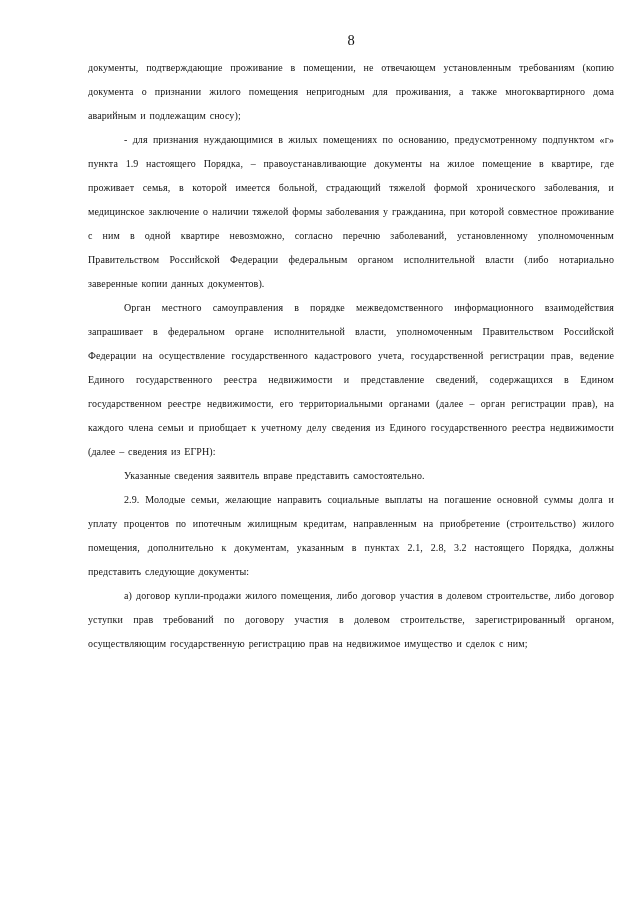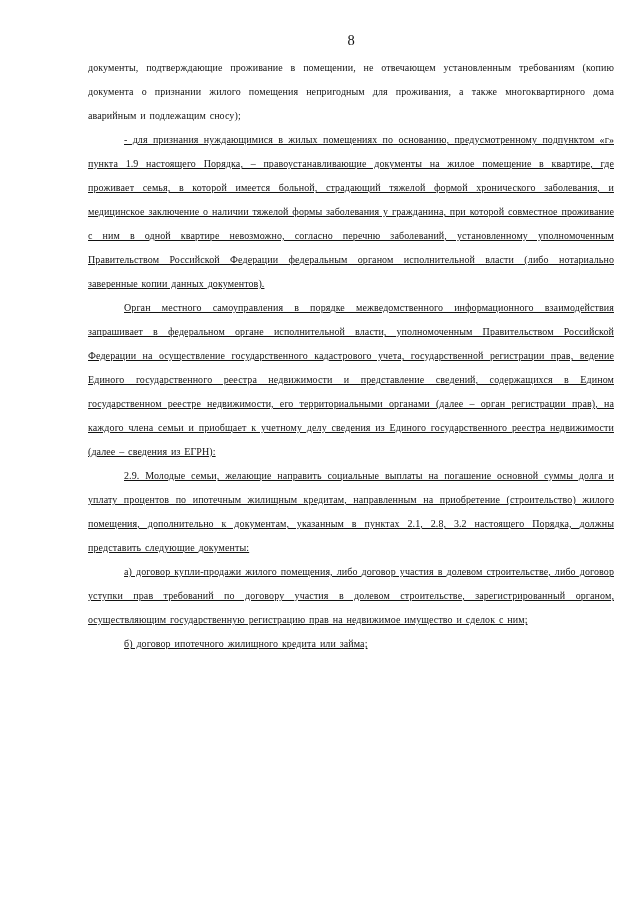--- a/index.html
+++ b/index.html
@@ -32,31 +32,30 @@
     margin: 0;
     font-size: 10px;
     line-height: 24px;
     text-align: justify;
     text-justify: inter-word;
     word-spacing: 1.2px;
     letter-spacing: 0.1px;
   }
   .body-text p.indent {
     text-indent: 36px;
-    text-decoration: underline;
   }
 </style>
 </head>
 <body>
 
 <div class="page">
   <div class="page-inner">
     <div class="page-number">8</div>
     <div class="body-text">
       <p>документы, подтверждающие проживание в помещении, не отвечающем установленным требованиям (копию документа о признании жилого помещения непригодным для проживания, а также многоквартирного дома аварийным и подлежащим сносу);</p>
       <p class="indent">- для признания нуждающимися в жилых помещениях по основанию, предусмотренному подпунктом «г» пункта 1.9 настоящего Порядка, – правоустанавливающие документы на жилое помещение в квартире, где проживает семья, в которой имеется больной, страдающий тяжелой формой хронического заболевания, и медицинское заключение о наличии тяжелой формы заболевания у гражданина, при которой совместное проживание с ним в одной квартире невозможно, согласно перечню заболеваний, установленному уполномоченным Правительством Российской Федерации федеральным органом исполнительной власти (либо нотариально заверенные копии данных документов).</p>
       <p class="indent">Орган местного самоуправления в порядке межведомственного информационного взаимодействия запрашивает в федеральном органе исполнительной власти, уполномоченным Правительством Российской Федерации на осуществление государственного кадастрового учета, государственной регистрации прав, ведение Единого государственного реестра недвижимости и представление сведений, содержащихся в Едином государственном реестре недвижимости, его территориальными органами (далее – орган регистрации прав), на каждого члена семьи и приобщает к учетному делу сведения из Единого государственного реестра недвижимости (далее – сведения из ЕГРН):</p>
+      <p class="indent">Указанные сведения заявитель вправе представить самостоятельно.</p>
       <p class="indent">2.9. Молодые семьи, желающие направить социальные выплаты на погашение основной суммы долга и уплату процентов по ипотечным жилищным кредитам, направленным на приобретение (строительство) жилого помещения, дополнительно к документам, указанным в пунктах 2.1, 2.8, 3.2 настоящего Порядка, должны представить следующие документы:</p>
       <p class="indent">а) договор купли-продажи жилого помещения, либо договор участия в долевом строительстве, либо договор уступки прав требований по договору участия в долевом строительстве, зарегистрированный органом, осуществляющим государственную регистрацию прав на недвижимое имущество и сделок с ним;</p>
-      <p class="indent">б) договор ипотечного жилищного кредита или займа;</p>
     </div>
   </div>
 </div>
 
 </body></html>

